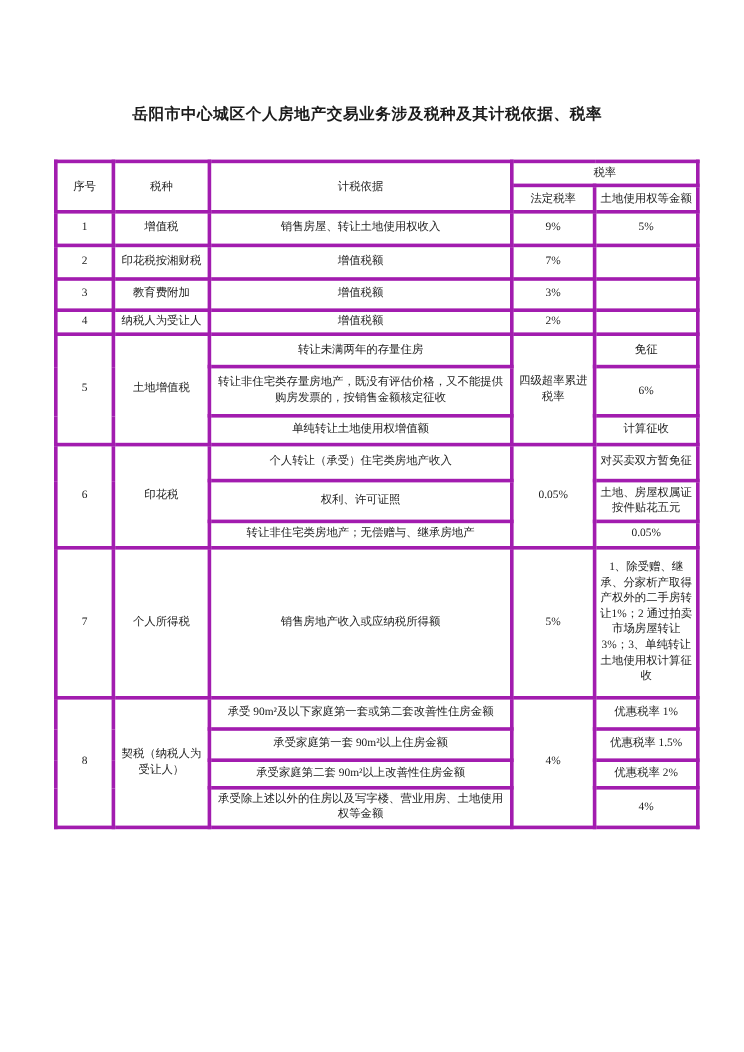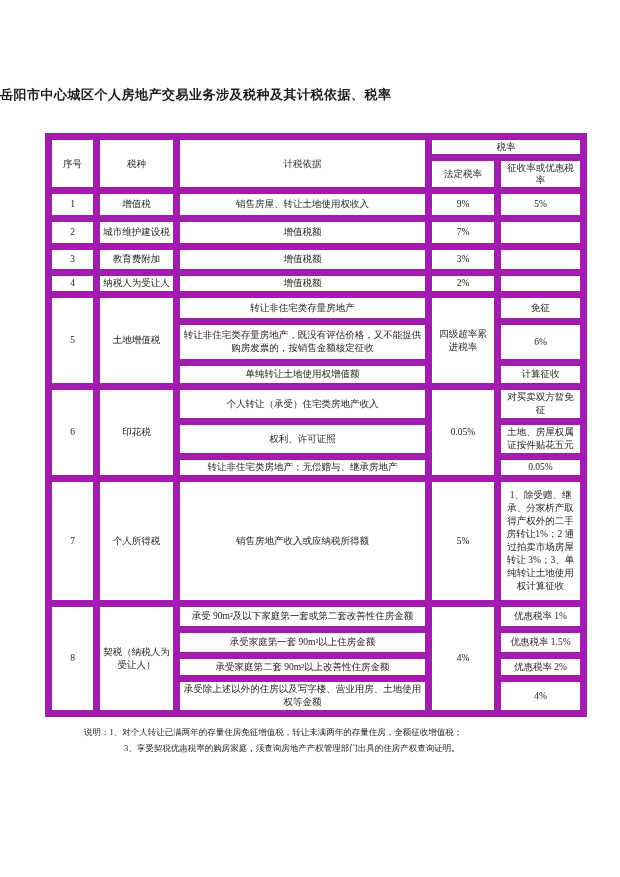--- a/index.html
+++ b/index.html
@@ -6,34 +6,35 @@
   body{
     width:620px;height:877px;
     background:#ffffff;
     color:#1c1c1c;
     font-family:"Liberation Serif","DejaVu Serif",serif;
     position:relative;
     overflow:hidden;
   }
   .page{padding-top:86px;}
   .title{
+    text-align:center;
     font-size:13px;
     font-weight:bold;
     letter-spacing:0.5px;
     margin:0 8px 29px 0;
   }
   table.tax{
     border-collapse:collapse;
     margin-left:45px;
     width:535px;
     table-layout:fixed;
     font-size:9.5px;
   }
   table.tax th, table.tax td{
-    border:7px solid #a21caf;
+    border:3px solid #a21caf;
     text-align:center;
     vertical-align:middle;
     padding:1px 3px;
     font-weight:normal;
     line-height:13px;
     overflow:hidden;
   }
   table.tax th{line-height:12px;}
   .pref-long{
     text-align:left;
@@ -75,34 +76,34 @@
     </colgroup>
     <thead>
       <tr class="h20">
         <th rowspan="2">序号</th>
         <th rowspan="2">税种</th>
         <th rowspan="2">计税依据</th>
         <th colspan="2">税率</th>
       </tr>
       <tr class="h22">
         <th>法定税率</th>
-        <th>征收率或优惠税率</th>
+        <th>土地使用权等金额</th>
       </tr>
     </thead>
     <tbody>
       <tr class="h28">
         <td>1</td>
         <td>增值税</td>
         <td>销售房屋、转让土地使用权收入</td>
         <td>9%</td>
         <td>5%</td>
       </tr>
       <tr class="h28">
         <td>2</td>
-        <td>城市维护建设税</td>
+        <td>印花税按湘财税</td>
         <td>增值税额</td>
         <td>7%</td>
         <td></td>
       </tr>
       <tr class="h26">
         <td>3</td>
         <td>教育费附加</td>
         <td>增值税额</td>
         <td>3%</td>
         <td></td>
@@ -111,21 +112,21 @@
         <td>4</td>
         <td>纳税人为受让人</td>
         <td>增值税额</td>
         <td>2%</td>
         <td></td>
       </tr>
 
       <tr class="h27">
         <td rowspan="3">5</td>
         <td rowspan="3">土地增值税</td>
-        <td>转让非住宅类存量房地产</td>
+        <td>转让未满两年的存量住房</td>
         <td rowspan="3">四级超率累进税率</td>
         <td>免征</td>
       </tr>
       <tr class="h41">
         <td class="basis-long">转让非住宅类存量房地产，既没有评估价格，又不能提供购房发票的，按销售金额核定征收</td>
         <td>6%</td>
       </tr>
       <tr class="h24">
         <td>单纯转让土地使用权增值额</td>
         <td>计算征收</td>
@@ -171,17 +172,15 @@
         <td>优惠税率 2%</td>
       </tr>
       <tr class="h33">
         <td class="basis-long">承受除上述以外的住房以及写字楼、营业用房、土地使用权等金额</td>
         <td>4%</td>
       </tr>
     </tbody>
   </table>
 
   <div class="notes">
-    <p><span>说明：</span><span>1、对个人转让已满两年的存量住房免征增值税，转让未满两年的存量住房，全额征收增值税；</span></p>
-    <p class="indent">3、享受契税优惠税率的购房家庭，须查询房地产产权管理部门出具的住房产权查询证明。</p>
   </div>
 
 </div>
 
 </body></html>

